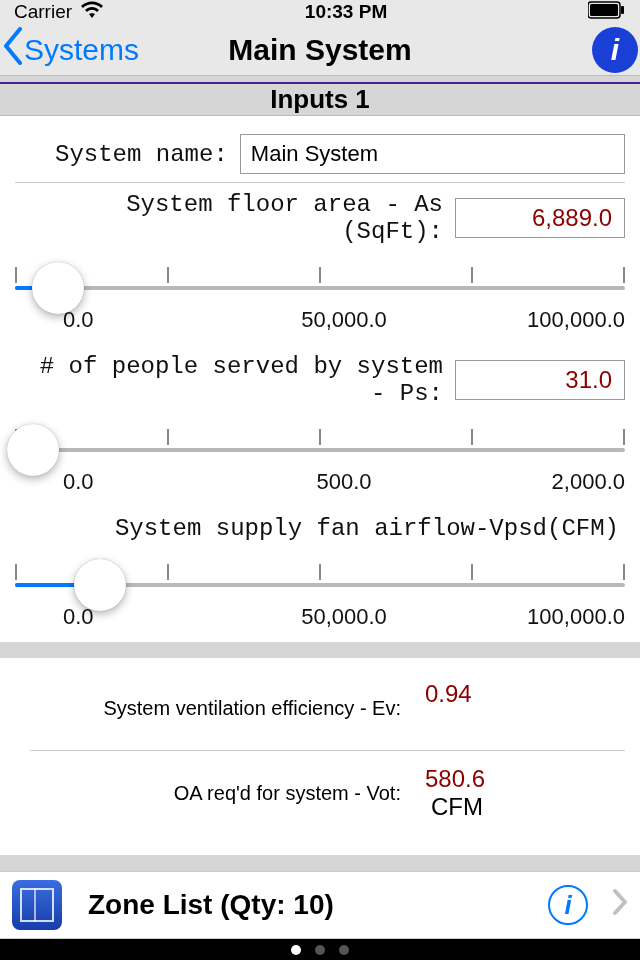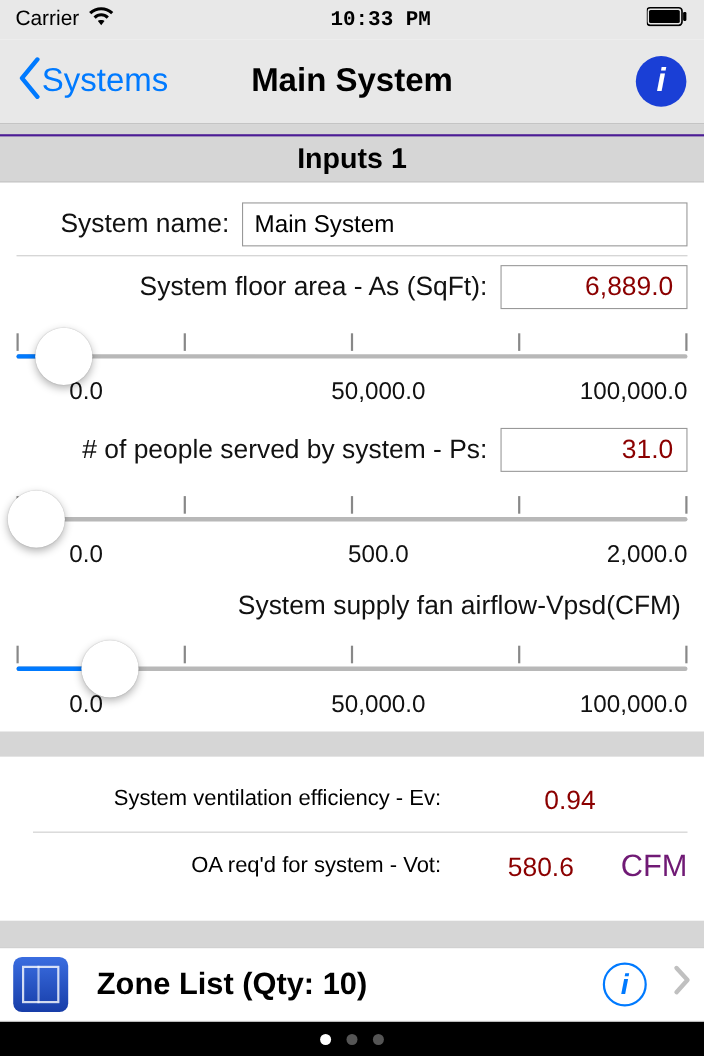--- a/index.html
+++ b/index.html
@@ -5,34 +5,34 @@
   * { box-sizing: border-box; margin: 0; padding: 0; font-family: -apple-system, "Helvetica Neue", Helvetica, Arial, sans-serif; }
   html, body { width: 640px; height: 960px; background: #fff; overflow: hidden; }
   body { display: flex; flex-direction: column; }
 
   
   .status-bar { height: 40px; background: #e8e8e8; display: flex; align-items: center; justify-content: space-between; padding: 0 14px; font-size: 19px; font-weight: 500; color: #000; }
   .status-left, .status-right { display: flex; align-items: center; gap: 8px; }
   .wifi { display: inline-block; }
 
   
-  .nav-bar { height: 84px; background: #e8e8e8; display: flex; align-items: center; position: relative; padding: 0 16px; border-bottom: 1px solid #bbb; }
+  .nav-bar { height: 84px; background: #e8e8e8; display: flex; align-items: center; position: relative; padding: 0 2px; border-bottom: 1px solid #bbb; }
   .back { display: flex; align-items: center; color: #007aff; font-size: 30px; cursor: pointer; font-weight: 400;}
   .chevron-left { font-size: 42px; line-height: 1; margin-right: 0px; color:#007aff; font-weight:400;}
   .nav-title { position: absolute; left: 0; right: 0; text-align: center; font-size: 30px; font-weight: 700; color: #000; pointer-events:none;}
   .info-btn { margin-left: auto; width: 46px; height: 46px; border-radius: 50%; background: #1a3fd6; display: flex; align-items: center; justify-content: center; color: #fff; font-style: italic; font-family: Georgia, serif; font-size: 30px; font-weight: bold; cursor: pointer; }
 
   
   .sec-gap { height: 10px; background: #d6d6d6; }
   .sec-header { height: 48px; background: #d6d6d6; border-top: 2px solid #4c1d95; border-bottom: 1px solid #bbb; display: flex; align-items: center; justify-content: center; font-size: 26px; font-weight: 600; }
 
   .content { background: #fff; padding: 10px 15px 0 15px; }
   .row { display: flex; align-items: center; padding: 8px 0; }
   .row.sep { border-bottom: 1px solid #ccc; }
-  .label { font-size: 24px; color: #111; text-align: right; flex: 1; padding-right: 12px;}
+  .label { font-size: 24px; color: #111; text-align: right; flex: 1; padding-right: 12px; font-family: Liberation Mono, monospace;}
   .text-input { border: 1px solid #999; height: 40px; font-size: 22px; padding: 0 10px; background: #fff; }
   .wide-input { flex: 2; }
   .num-input { width: 170px; border: 1px solid #999; height: 40px; font-size: 24px; color: #8b0000; text-align: right; padding: 0 12px; background: #fff; }
 
   
   .slider-wrap { position: relative; height: 26px; margin: 22px 0 6px 0; }
   .slider-track { position: absolute; left: 0; right: 0; top: 50%; height: 4px; background: #b8b8b8; border-radius: 2px; transform: translateY(-50%); }
   .slider-track-fill { position: absolute; left: 0; top: 50%; height: 4px; background: #007aff; border-radius: 2px; transform: translateY(-50%); }
   .slider-thumb { position: absolute; top: 50%; width: 52px; height: 52px; border-radius: 50%; background: #fff; box-shadow: 0 3px 8px rgba(0,0,0,0.3), 0 0 1px rgba(0,0,0,0.3); transform: translate(-50%, -50%); cursor: pointer; }
   .ticks { position: absolute; left: 0; right: 0; top: -8px; height: 18px; display: flex; justify-content: space-between; }
@@ -42,23 +42,23 @@
   .slider-labels span:nth-child(1){ text-align:left;}
   .slider-labels span:nth-child(2){ text-align:center;}
   .slider-labels span:nth-child(3){ text-align:right;}
 
   .gap-large { height: 26px; background: #d6d6d6; }
 
   .outputs { background: #fff; padding: 8px 15px 20px 30px; }
   .out-row { display: flex; align-items: center; padding: 14px 0; }
   .out-row.sep { border-bottom: 1px solid #ccc; }
   .out-label { flex: 1; text-align: right; font-size: 20px; padding-right: 24px; }
-  .out-val { width: 200px; display:flex; align-items:flex-end; }
+  .out-val { width: 200px; display:flex; align-items:flex-start;flex-direction:column; }
   .out-val .num { color:#8b0000; font-size:24px; text-align:center; flex:1;}
-  .out-val .u { color:#701a75; font-size:28px; margin-left:6px;}
+  .out-val .u { color:#000000; font-size:24px; margin-left:6px;}
 
   
   .zone-row { background: #fff; display: flex; align-items: center; padding: 8px 12px; height: 72px; border-top:1px solid #ccc; border-bottom:1px solid #ccc; cursor:pointer;gap:12px;}
   .zone-icon { width: 50px; height: 50px; border-radius: 8px; background: linear-gradient(#3a6de0, #173da8); margin-right: 14px; position:relative; }
   .zone-icon::before { content:""; position:absolute; inset:8px; border:2px solid rgba(255,255,255,0.8); }
   .zone-icon::after { content:""; position:absolute; left:22px; top:8px; bottom:8px; width:2px; background:rgba(255,255,255,0.6); }
   .zone-label { font-size: 28px; font-weight: 600; flex:1;}
   .zone-info { width: 40px; height: 40px; border: 2px solid #007aff; border-radius: 50%; color: #007aff; display:flex; align-items:center; justify-content:center; font-style:italic; font-family:Georgia,serif; font-size:26px; font-weight:bold; margin-right:12px;}
   .chev-right { color: #c0c0c0; font-size: 30px; }
 
@@ -74,21 +74,21 @@
 
 <div class="status-bar">
   <div class="status-left">
     <span>Carrier</span>
     <span class="wifi">
       <svg width="24" height="18" viewBox="0 0 24 18">
           <path d="M12 17 L9 13 C10 12 14 12 15 13 Z M5 9 C9 5 15 5 19 9 L17 11 C14 8 10 8 7 11 Z M1 5 C7 -1 17 -1 23 5 L21 7 C16 2 8 2 3 7 Z" fill="#000"></path>
         </svg>
     </span>
   </div>
-  <div style="font-weight:600;font-family:Liberation Mono, monospace;">10:33 PM</div>
+  <div style="font-weight:600;">10:33 PM</div>
   <div class="status-right">
     <span>
       <svg width="38" height="18" viewBox="0 0 38 18">
           <rect x="0" y="1" width="32" height="16" rx="3" fill="none" stroke="#000" stroke-width="1.5"></rect>
           <rect x="2" y="3" width="28" height="12" rx="1.5" fill="#000"></rect>
           <rect x="33" y="5" width="3" height="8" rx="1" fill="#000"></rect>
         </svg>
     </span>
   </div>
 </div>

